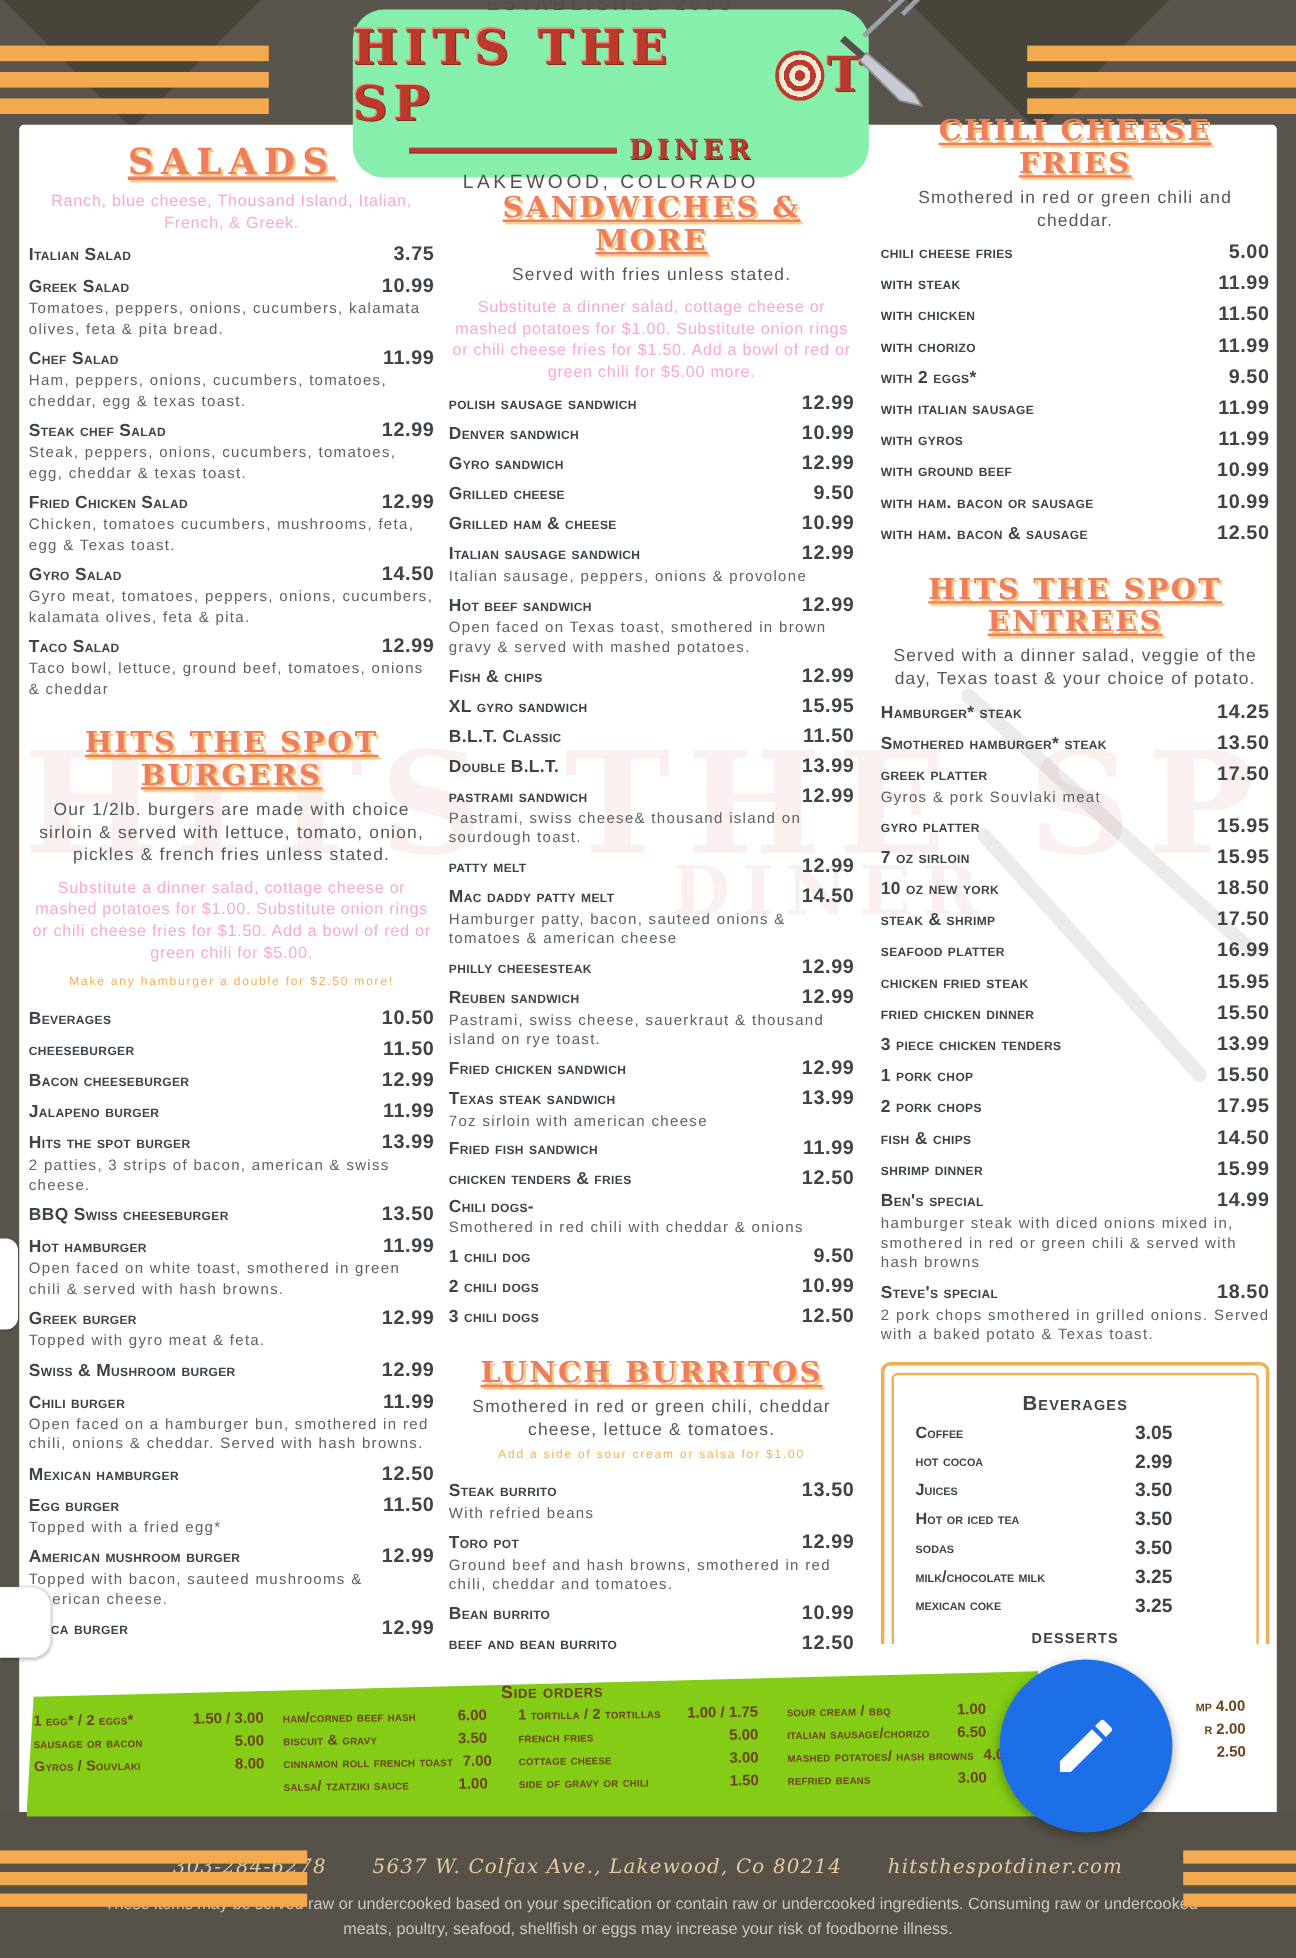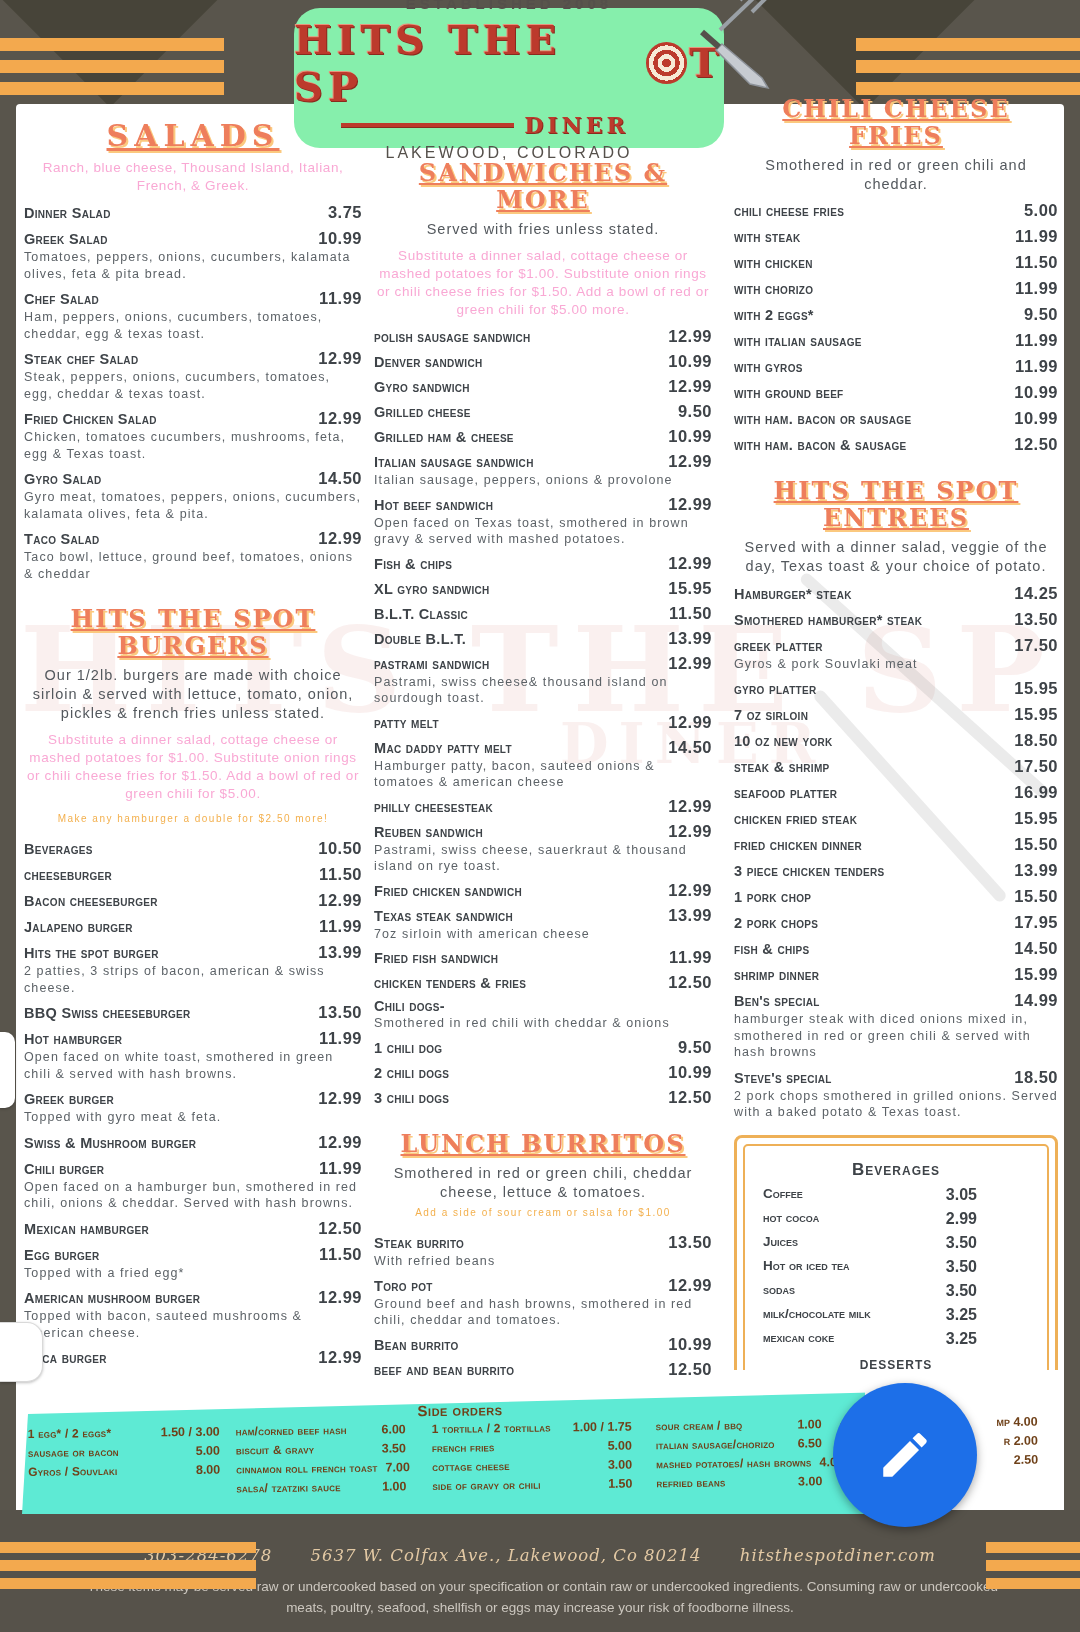--- a/index.html
+++ b/index.html
@@ -63,21 +63,21 @@
   .gap-top{margin-top:24px;}
   
   .bev-box{border:3px solid #eeb057;border-radius:8px;margin-top:14px;padding:6px;position:relative;}
   .bev-inner{border:2px solid #eeb057;border-radius:5px;padding:12px 18px 10px 18px;}
   .bev-title{font-variant:small-caps;font-weight:bold;font-size:17px;color:#3e4348;
              text-align:center;margin:2px 0 6px;letter-spacing:1px;}
   .bev-row{display:flex;justify-content:space-between;padding-right:52px;margin-bottom:6px;}
   .bev-name{font-variant:small-caps;font-weight:bold;font-size:13.5px;color:#3e4348;}
   .bev-price{font-weight:bold;font-size:16px;color:#3e4348;}
   
-  .band{position:absolute;left:0;top:1386px;width:865px;height:128px;background:#5eead4;
+  .band{position:absolute;left:0;top:1386px;width:865px;height:128px;background:#84cc16;
         clip-path:polygon(28px 28px,1052px 2px,1047px 128px,22px 128px);z-index:6;color:#6f4119;}
   .band-inner{position:absolute;left:0;top:0;width:100%;height:100%;transform:rotate(-0.7deg);}
   .band-title{position:absolute;left:418px;top:16px;font-variant:small-caps;font-weight:bold;
               font-size:15px;letter-spacing:0.5px;}
   .bcol{position:absolute;top:36px;}
   .brow{display:flex;justify-content:space-between;align-items:baseline;margin-bottom:5px;}
   .blabel{font-variant:small-caps;font-weight:bold;font-size:12px;letter-spacing:0.2px;white-space:nowrap;}
   .bprice{font-weight:bold;font-size:12.5px;font-variant:small-caps;white-space:nowrap;margin-left:8px;}
   
   .footer{position:absolute;left:0;top:1510px;width:1080px;height:122px;background:#56524a;z-index:5;}
@@ -149,21 +149,21 @@
   </div>
 
   <div class="col col1">
     <section>
       <h2 class="sec-title t-big">SALADS</h2>
       <p class="note-o">Ranch, blue cheese, Thousand Island, Italian, French, &amp; Greek.</p>
       <div class="items">
 
           <div class="mi">
             <div class="mi-row">
-              <span class="mi-name">Dinner Salad</span>
+              <span class="mi-name">Italian Salad</span>
               <span class="mi-price">3.75</span>
             </div>
 
           </div>
 
           <div class="mi">
             <div class="mi-row">
               <span class="mi-name">Greek Salad</span>
               <span class="mi-price">10.99</span>
             </div>

